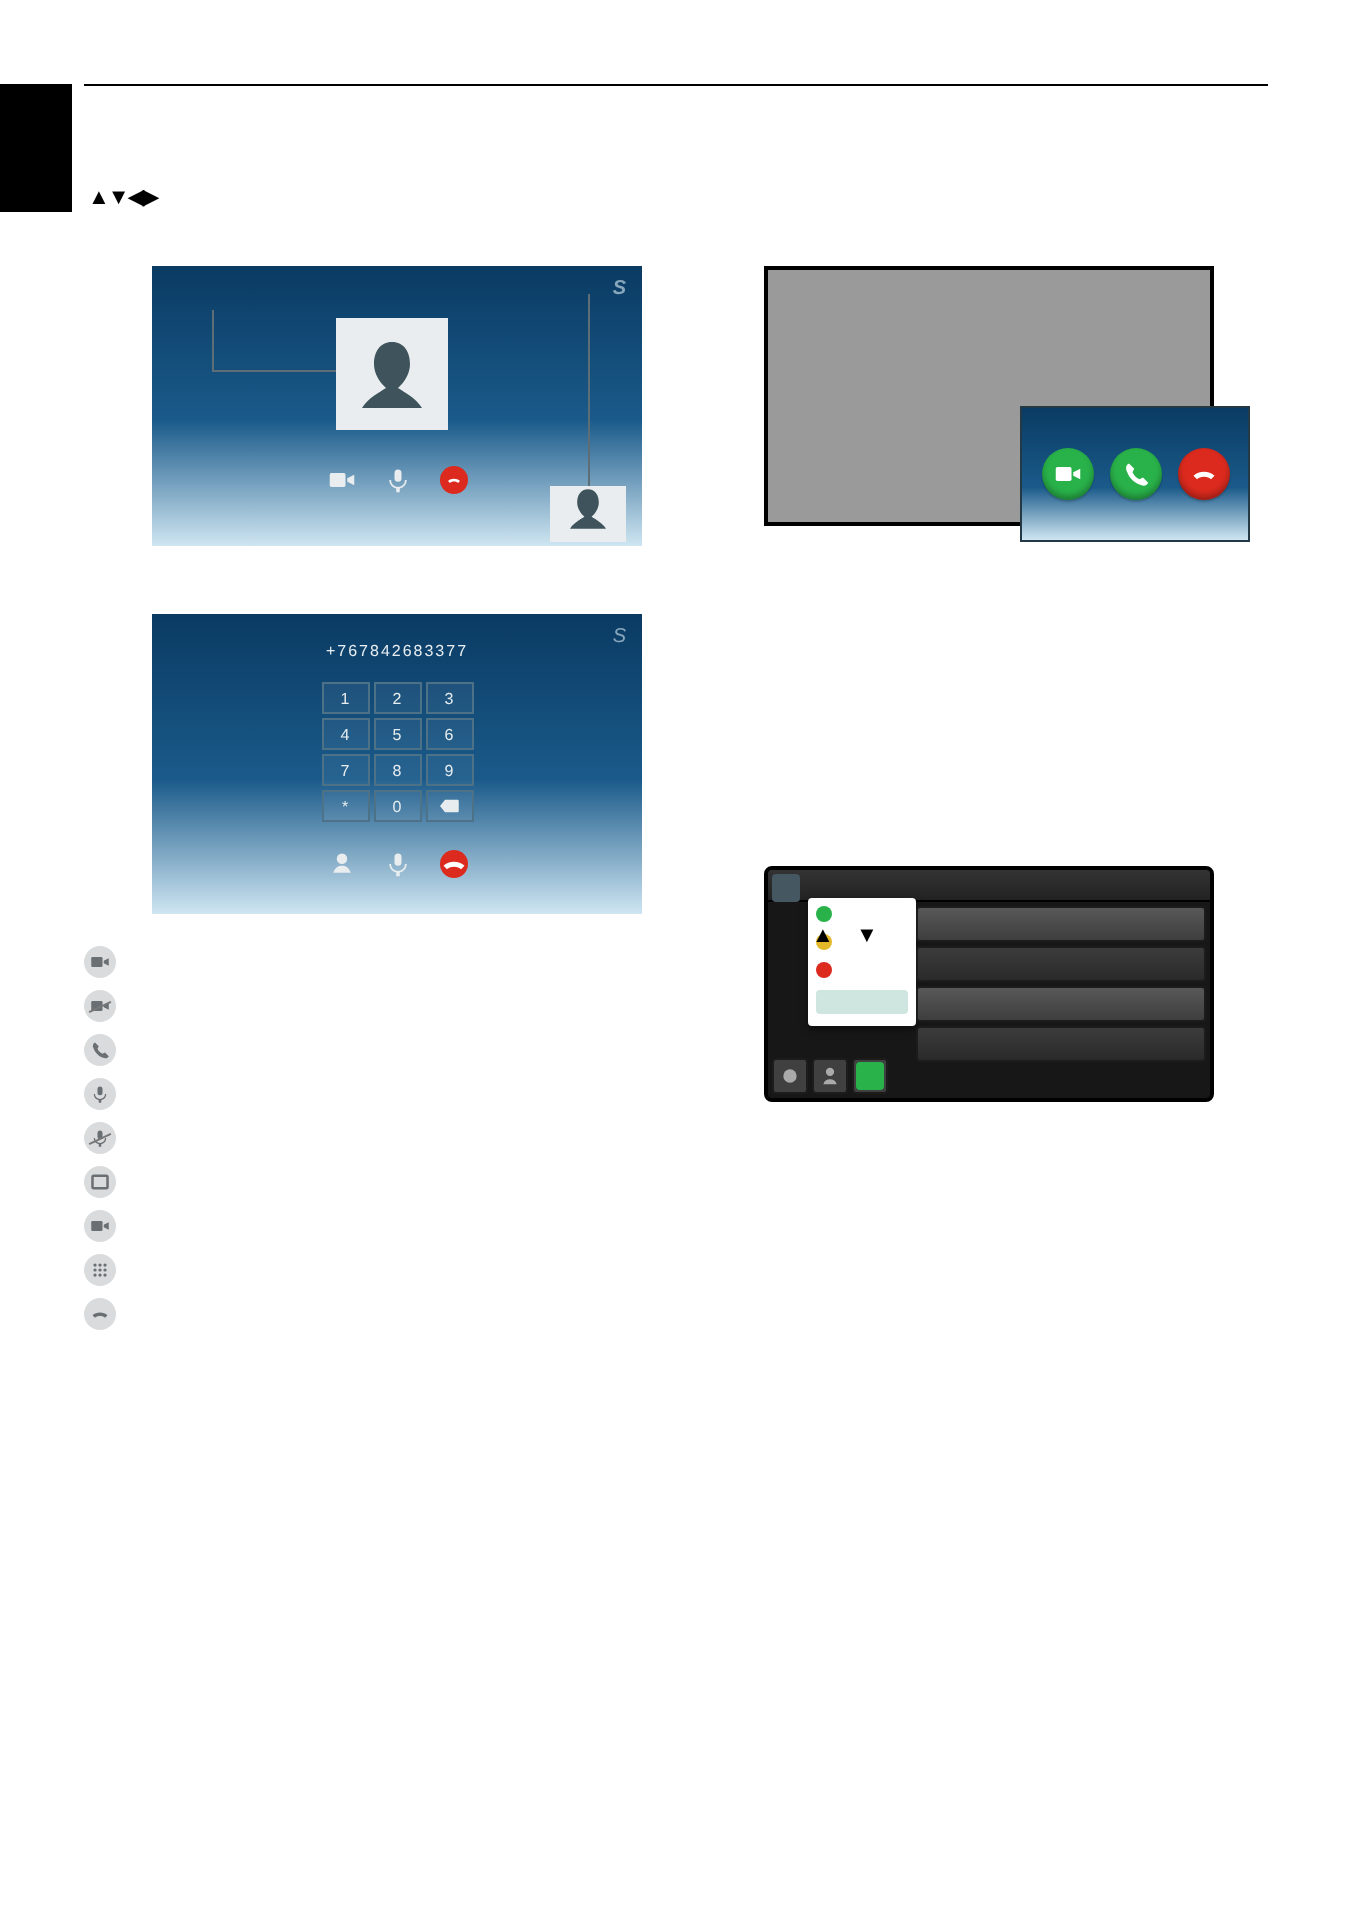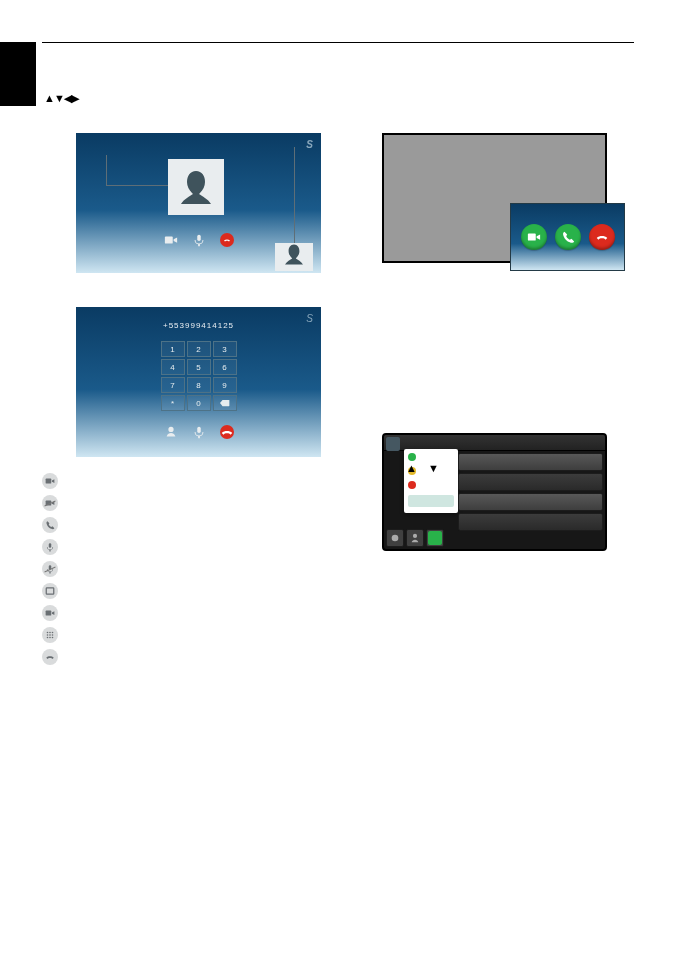--- a/index.html
+++ b/index.html
@@ -400,21 +400,21 @@
           <span class="tb-icon red">
             <svg viewBox="0 0 16 16" fill="#fff">
                 <path d="M2 9c3-3 9-3 12 0l-2 2c-1-1-2-1.5-4-1.5S5 10 4 11L2 9z"></path>
               </svg>
           </span>
         </div>
       </div>
 
       <div class="dial-panel">
         <span class="logo">S</span>
-        <div class="dial-number">+553999414125</div>
+        <div class="dial-number">+767842683377</div>
         <div class="keypad">
           <div class="key">1</div>
           <div class="key">2</div>
           <div class="key">3</div>
           <div class="key">4</div>
           <div class="key">5</div>
           <div class="key">6</div>
           <div class="key">7</div>
           <div class="key">8</div>
           <div class="key">9</div>

